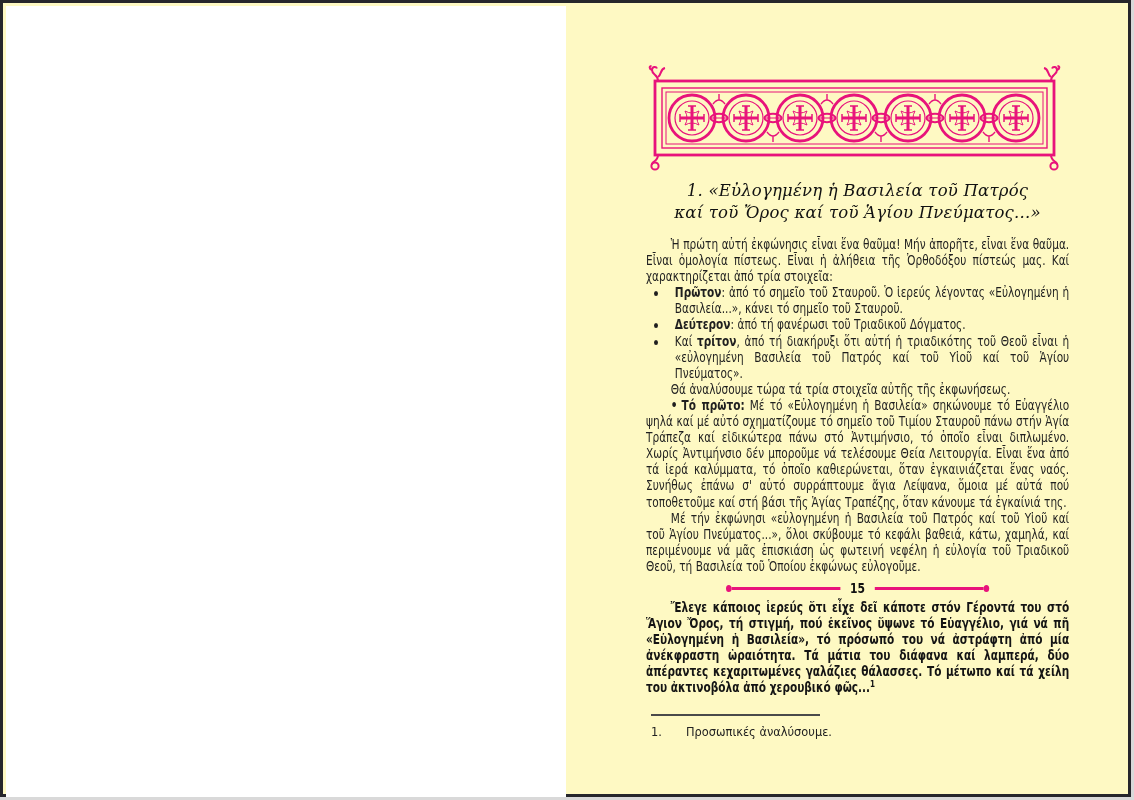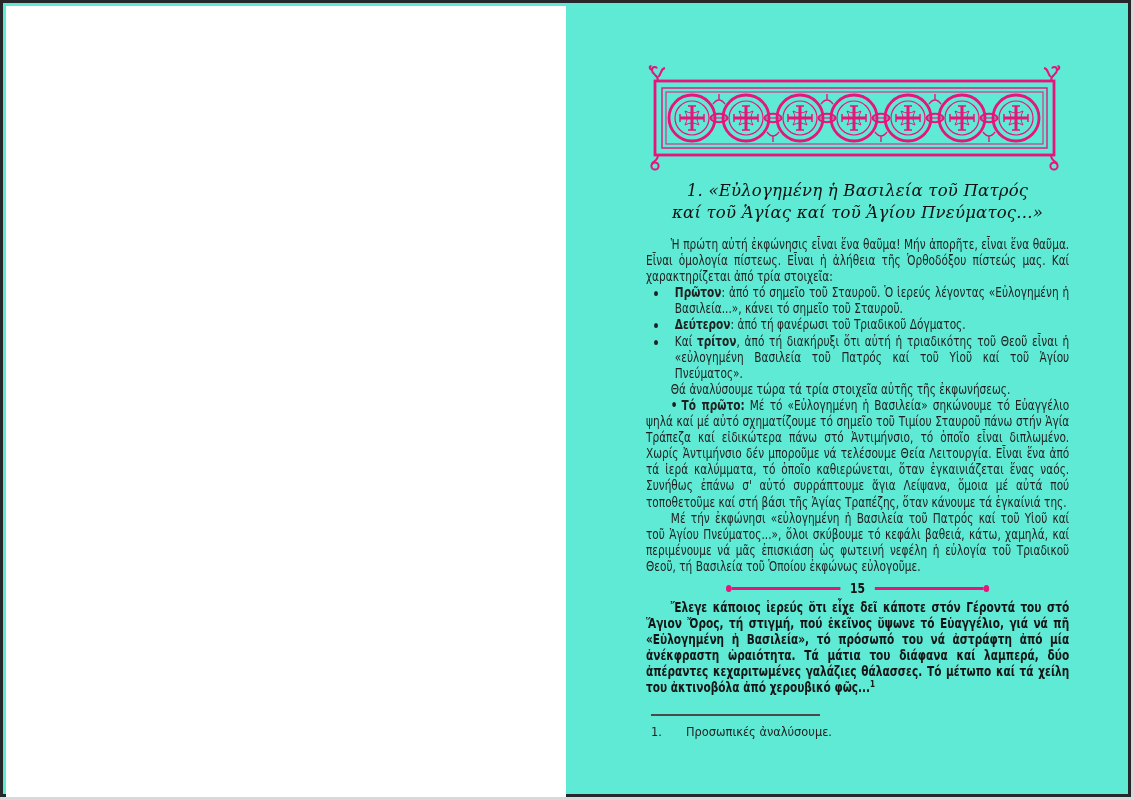--- a/index.html
+++ b/index.html
@@ -4,21 +4,21 @@
 <style>
   html,body{margin:0;padding:0;}
   body{
     width:1134px;height:800px;position:relative;overflow:hidden;
     background:#d9d9d9;
     font-family:"DejaVu Sans",sans-serif;
     color:#1c1c1c;
   }
   .sheet{
     position:absolute;left:0;top:0;width:1131px;height:797px;
-    background:#5eead4;border:3px solid #26262b;box-sizing:border-box;
+    background:#fef9c3;border:3px solid #26262b;box-sizing:border-box;
   }
   .left-page{position:absolute;left:3px;top:3px;width:560px;height:791px;background:#ffffff;}
   .right-col{position:absolute;left:643px;top:62px;width:423px;}
   .ornament{display:block;margin:0 0 0 2px;}
   .title{
     width:423px;margin-top:9px;text-align:center;
     font-family:"DejaVu Serif",serif;font-style:italic;
     font-size:16.5px;line-height:22px;color:#111;
     letter-spacing:.2px;
   }
@@ -113,21 +113,21 @@
       <use href="#leaf" transform="translate(71,37)"></use>
         <use href="#leaf" transform="translate(179,37)"></use>
       <use href="#leaf" transform="translate(287,37)"></use>
         <use href="#leaf" transform="translate(125,69) scale(1,-1)"></use>
       <use href="#leaf" transform="translate(233,69) scale(1,-1)"></use>
         <use href="#leaf" transform="translate(341,69) scale(1,-1)"></use>
     </svg>
 
     <div class="title">
       <div>1. «Εὐλογημένη ἡ Βασιλεία τοῦ Πατρός</div>
-      <div>καί τοῦ Ἁγίας καί τοῦ Ἁγίου Πνεύματος...»</div>
+      <div>καί τοῦ Ὄρος καί τοῦ Ἁγίου Πνεύματος...»</div>
     </div>
 
     <div class="bodytext">
 
       <p class="para-indent">Ἡ πρώτη αὐτή ἐκφώνησις εἶναι ἕνα θαῦμα! Μήν ἀπορῆτε, εἶναι ἕνα θαῦμα. Εἶναι ὁμολογία πίστεως. Εἶναι ἡ ἀλήθεια τῆς Ὀρθοδόξου πίστεώς μας. Καί χαρακτηρίζεται ἀπό τρία στοιχεῖα:</p>
 
       <ul class="bullet-list">
         <li class="bullet-item">
           <span class="bullet-dot"></span>
           <span class="b">Πρῶτον</span><span>: ἀπό τό σημεῖο τοῦ Σταυροῦ. Ὁ ἱερεύς λέγοντας «Εὐλογημένη ἡ Βασιλεία...», κάνει τό σημεῖο τοῦ Σταυροῦ.</span>

